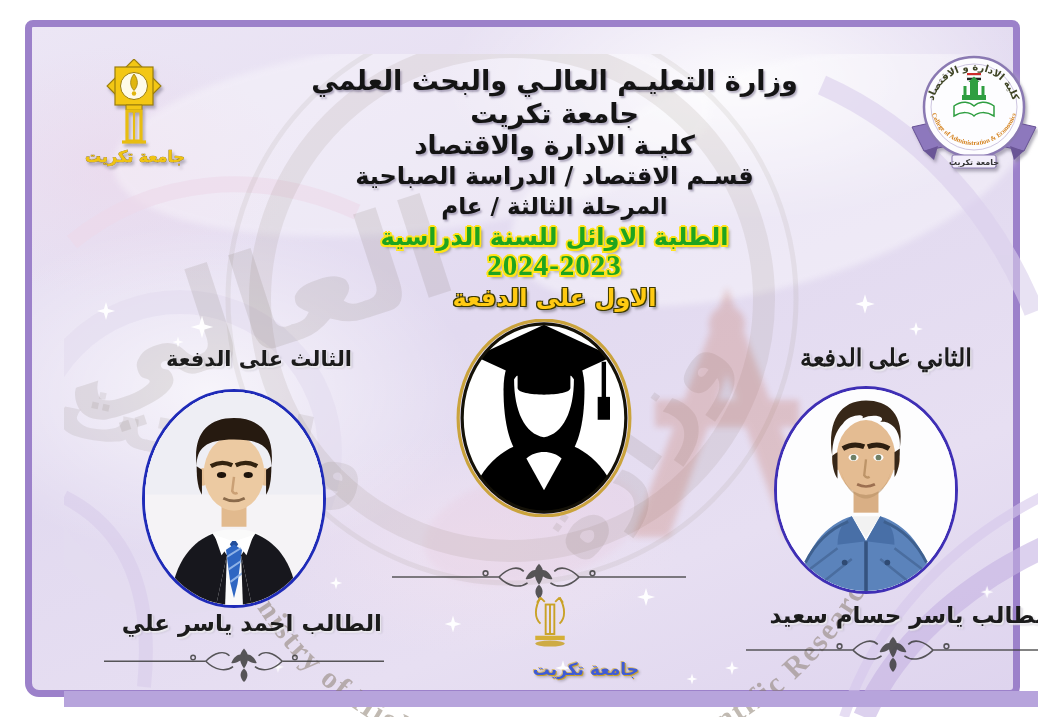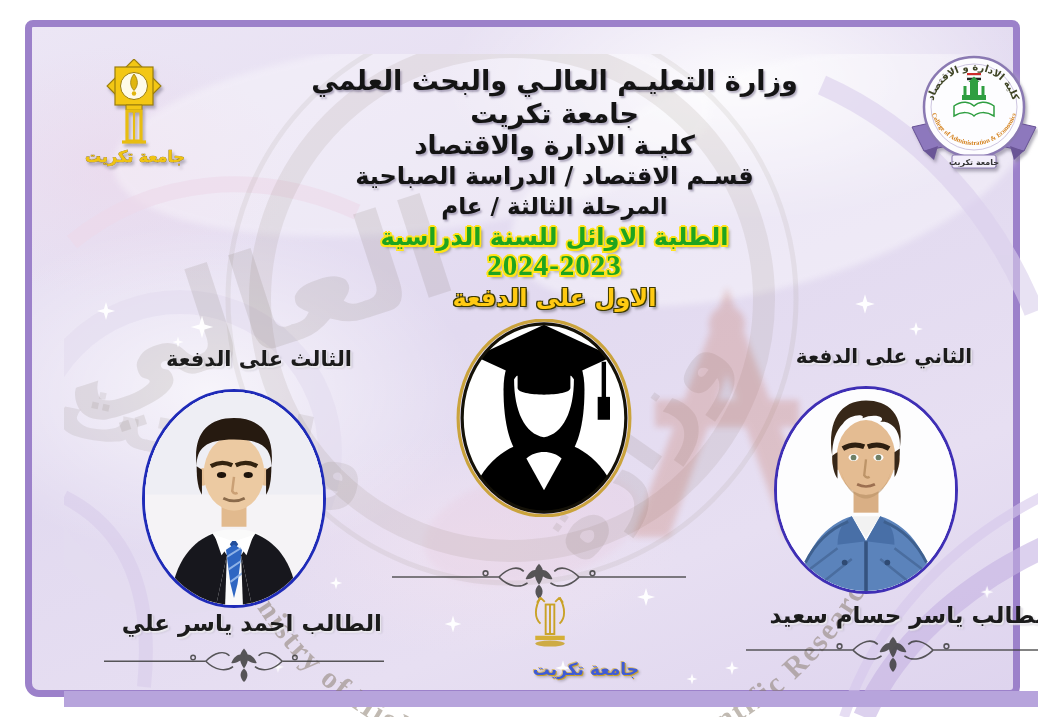--- a/index.html
+++ b/index.html
@@ -249,21 +249,21 @@
           <circle cx="216" cy="16" r="2.5"></circle>
       </g>
       <g fill="#3c3c3c" opacity=".85">
         <path d="M160,6 C166,12 166,20 160,28 C154,20 154,12 160,6 Z"></path>
         <path d="M146,22 C150,12 158,10 160,16 C156,20 150,23 146,22 Z"></path>
         <path d="M174,22 C170,12 162,10 160,16 C164,20 170,23 174,22 Z"></path>
         <path d="M160,28 C165,32 165,38 160,43 C155,38 155,32 160,28 Z"></path>
       </g>
     </svg>
 
-    <div class="abs ctr ar dark-name" style="left:715px;top:317px;width:225px;font-size:20px;">الثاني على الدفعة</div>
+    <div class="abs ctr ar dark-name" style="left:715px;top:317px;width:225px;font-size:24px;font-family:Liberation Serif, serif;">الثاني على الدفعة</div>
     <div class="oval" style="left:742px;top:359px;width:178px;height:202px;border:3px solid #3f2fb5;">
       <svg viewBox="0 0 100 120" preserveAspectRatio="xMidYMax slice">
         <rect width="100" height="120" fill="#fdfdfe"></rect>
         <rect x="43" y="60" width="14" height="16" fill="#d9af85"></rect>
         <ellipse cx="34" cy="47" rx="3" ry="5" fill="#ddb289"></ellipse>
           <ellipse cx="66" cy="47" rx="3" ry="5" fill="#ddb289"></ellipse>
         <ellipse cx="50" cy="45" rx="16.5" ry="21" fill="#e4bc92"></ellipse>
         <path d="M36,52 C38,64 46,68 50,68 C54,68 62,64 64,52 C62,62 56,66 50,66 C44,66 38,62 36,52 Z" fill="#b99268" opacity=".6"></path>
         <path d="M31,44 C28,24 36,13 50,13 C62,13 72,20 69,40 C70,30 64,24 58,25 C62,22 54,20 48,23 C50,20 40,21 37,26 C33,30 31,36 31,44 Z" fill="#372718"></path>
         <path d="M31,44 C31,50 32,54 34,57 L34,42 Z" fill="#372718"></path>

